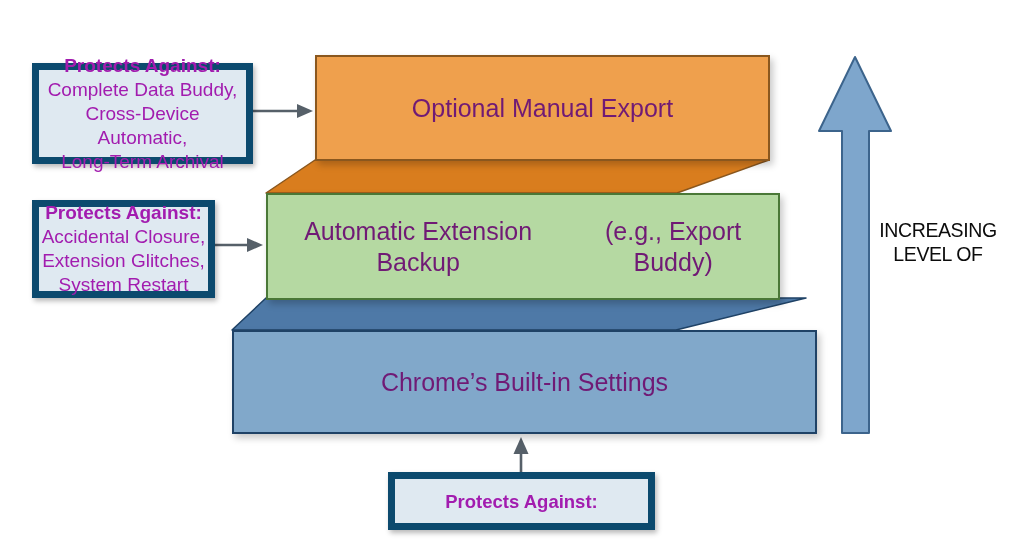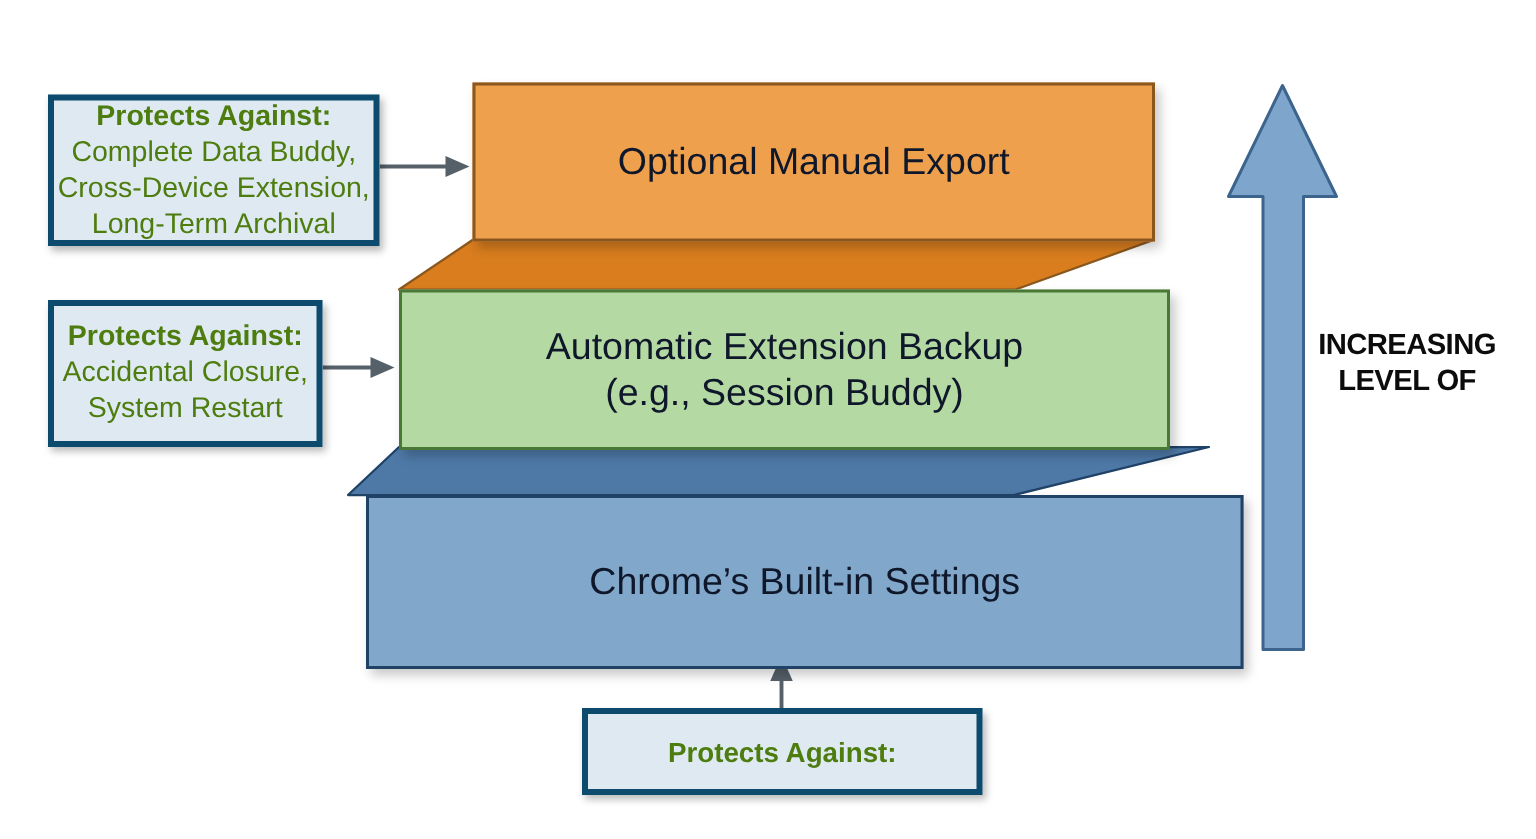--- a/index.html
+++ b/index.html
@@ -4,42 +4,42 @@
 <style>
   html,body{margin:0;padding:0;background:#ffffff;}
   .canvas{
     position:relative;width:1024px;height:559px;background:#ffffff;overflow:hidden;
     font-family:"Liberation Sans","DejaVu Sans",sans-serif;color:#111;
   }
   .shapes{position:absolute;left:0;top:0;width:1024px;height:559px;}
 
   .layer{
     position:absolute;box-sizing:border-box;
-    display:flex;flex-direction:column;justify-content:center;align-items:center;
-    text-align:center;font-size:25px;line-height:1.22;color:#0f172a;
+    display:flex;flex-direction:row;justify-content:center;align-items:center;
+    text-align:center;font-size:25px;line-height:1.22;color:#701a75;
     box-shadow:3px 4px 7px rgba(0,0,0,0.22);
   }
   .layer-orange{left:315px;top:55px;width:455px;height:106px;border:2px solid #8a571e;}
   .layer-green {left:266px;top:193px;width:514px;height:107px;border:2px solid #4a7837;}
-  .layer-blue  {left:232px;top:330px;width:585px;height:116px;border:2px solid #1f4266;margin-left:12px;}
+  .layer-blue  {left:232px;top:330px;width:585px;height:104px;border:2px solid #1f4266;}
 
   .callout{
-    position:absolute;box-sizing:border-box;border:4px solid #0c4a6e;
+    position:absolute;box-sizing:border-box;border:7px solid #0c4a6e;
     display:flex;flex-direction:column;justify-content:center;align-items:center;
-    text-align:center;font-size:19px;line-height:24px;color:#4d7c0f;
+    text-align:center;font-size:19px;line-height:24px;color:#a21caf;
     box-shadow:2px 3px 5px rgba(0,0,0,0.28);
   }
   .callout .hd{font-weight:bold;}
   .callout-1{left:32px;top:63px;width:221px;height:101px;}
   .callout-2{left:32px;top:200px;width:183px;height:98px;}
   .callout-3{left:388px;top:472px;width:267px;height:58px;font-size:18.5px;line-height:23px;}
 
   .axis-label{
     position:absolute;left:868px;top:218px;width:140px;
-    text-align:center;font-weight:bold;font-size:19.5px;line-height:24px;
+    text-align:center;font-weight:normal;font-size:19.5px;line-height:24px;
     letter-spacing:-0.4px;color:#0c0c0c;
   }
 </style>
 </head>
 <body>
 
 <div class="canvas">
 
   <svg class="shapes" viewBox="0 0 1024 559" aria-hidden="true">
 
@@ -64,37 +64,38 @@
 
     <polygon points="855,57 891,131 869,131 869,433 842,433 842,131 819,131" stroke="#3c648c" stroke-width="2" stroke-linejoin="round" fill="#7ea6cc"></polygon>
   </svg>
 
   <div class="layer layer-orange" style="background-color: rgb(239, 160, 77);">
     <div>Optional Manual Export</div>
   </div>
 
   <div class="layer layer-green" style="background-color: rgb(181, 217, 162);">
     <div>Automatic Extension Backup</div>
-    <div>(e.g., Session Buddy)</div>
+    <div>(e.g., Export Buddy)</div>
   </div>
 
   <div class="layer layer-blue" style="background-color: rgb(129, 168, 202);">
     <div>Chrome’s Built-in Settings</div>
   </div>
 
   <div class="callout callout-1" style="background-color: rgb(223, 233, 241);">
     <div class="hd">Protects Against:</div>
     <div>Complete Data Buddy,</div>
-    <div>Cross-Device Extension,</div>
+    <div>Cross-Device Automatic,</div>
     <div>Long-Term Archival</div>
   </div>
 
   <div class="callout callout-2" style="background-color: rgb(223, 233, 241);">
     <div class="hd">Protects Against:</div>
     <div>Accidental Closure,</div>
+    <div>Extension Glitches,</div>
     <div>System Restart</div>
   </div>
 
   <div class="callout callout-3" style="background-color: rgb(223, 233, 241);">
     <div class="hd">Protects Against:</div>
   </div>
 
   <div class="axis-label">
     <div>INCREASING</div>
     <div>LEVEL OF</div>

